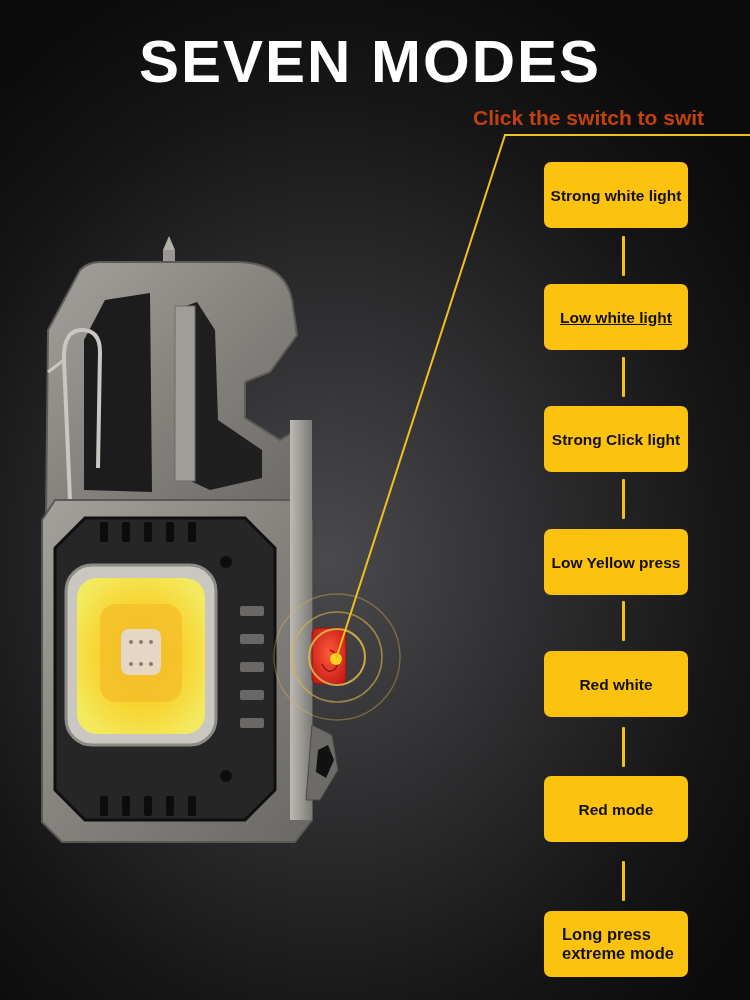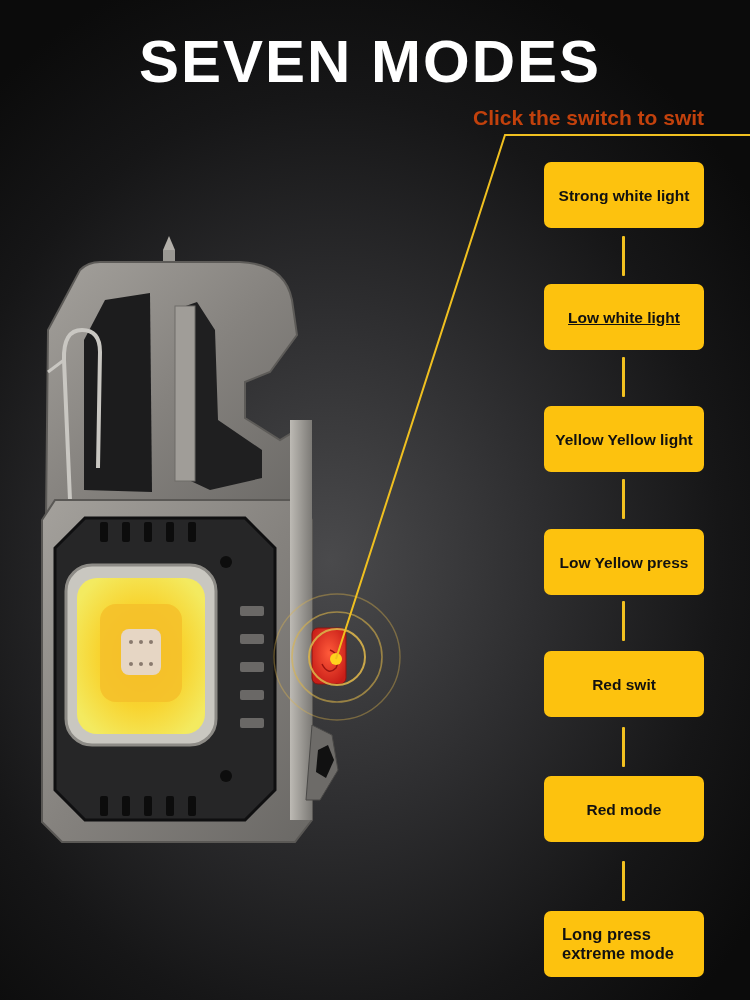--- a/index.html
+++ b/index.html
@@ -14,21 +14,21 @@
       font-size: 60px; color: #ffffff; letter-spacing: 2px;
       padding-left: 0; margin: 0; line-height: 80px;
       text-indent: -10px;
     }
     .instruction {
       position: absolute; left: 473px; top: 104px; white-space: nowrap;
       font-weight: 700; font-size: 21px; color: #c2410c; line-height: 28px;
     }
     .modes { position: absolute; left: 0; top: 0; }
     .mode-box {
-      position: absolute; left: 544px; width: 160px; height: 66px;
+      position: absolute; left: 544px; width: 144px; height: 66px;
       background: #fdc20e; border-radius: 7px;
       display: flex; align-items: center; justify-content: center; text-align: center;
       color: #111; font-weight: 700; font-size: 15.5px; line-height: 19px;
       box-sizing: border-box; padding: 0 3px;
     }
     .mode-box.left { justify-content: flex-start; text-align: left; padding-left: 18px; font-size: 16.5px; }
     .connector {
       position: absolute; left: 622px; width: 3px; height: 40px; background: #f2c120; border-radius: 1px;
     }
     .device { position: absolute; left: 0; top: 0; width: 750px; height: 1000px; }
@@ -139,31 +139,31 @@
       <span>Strong white light</span>
     </div>
   <div class="connector" style="top:236px;"></div>
 
   <div class="mode-box" style="top:284px;text-decoration:underline;">
       <span>Low white light</span>
     </div>
   <div class="connector" style="top:357px;"></div>
 
   <div class="mode-box" style="top:406px;">
-      <span>Yellow Yellow light</span>
+      <span>Strong Click light</span>
     </div>
   <div class="connector" style="top:479px;"></div>
 
   <div class="mode-box" style="top:529px;">
       <span>Low Yellow press</span>
     </div>
   <div class="connector" style="top:601px;"></div>
 
   <div class="mode-box" style="top:651px;">
-      <span>Red swit</span>
+      <span>Red white</span>
     </div>
   <div class="connector" style="top:727px;"></div>
 
   <div class="mode-box" style="top:776px;">
       <span>Red mode</span>
     </div>
   <div class="connector" style="top:861px;"></div>
 
   <div class="mode-box left" style="top:911px;">
       <span style="display:block;width:130px;">Long press extreme mode</span>

